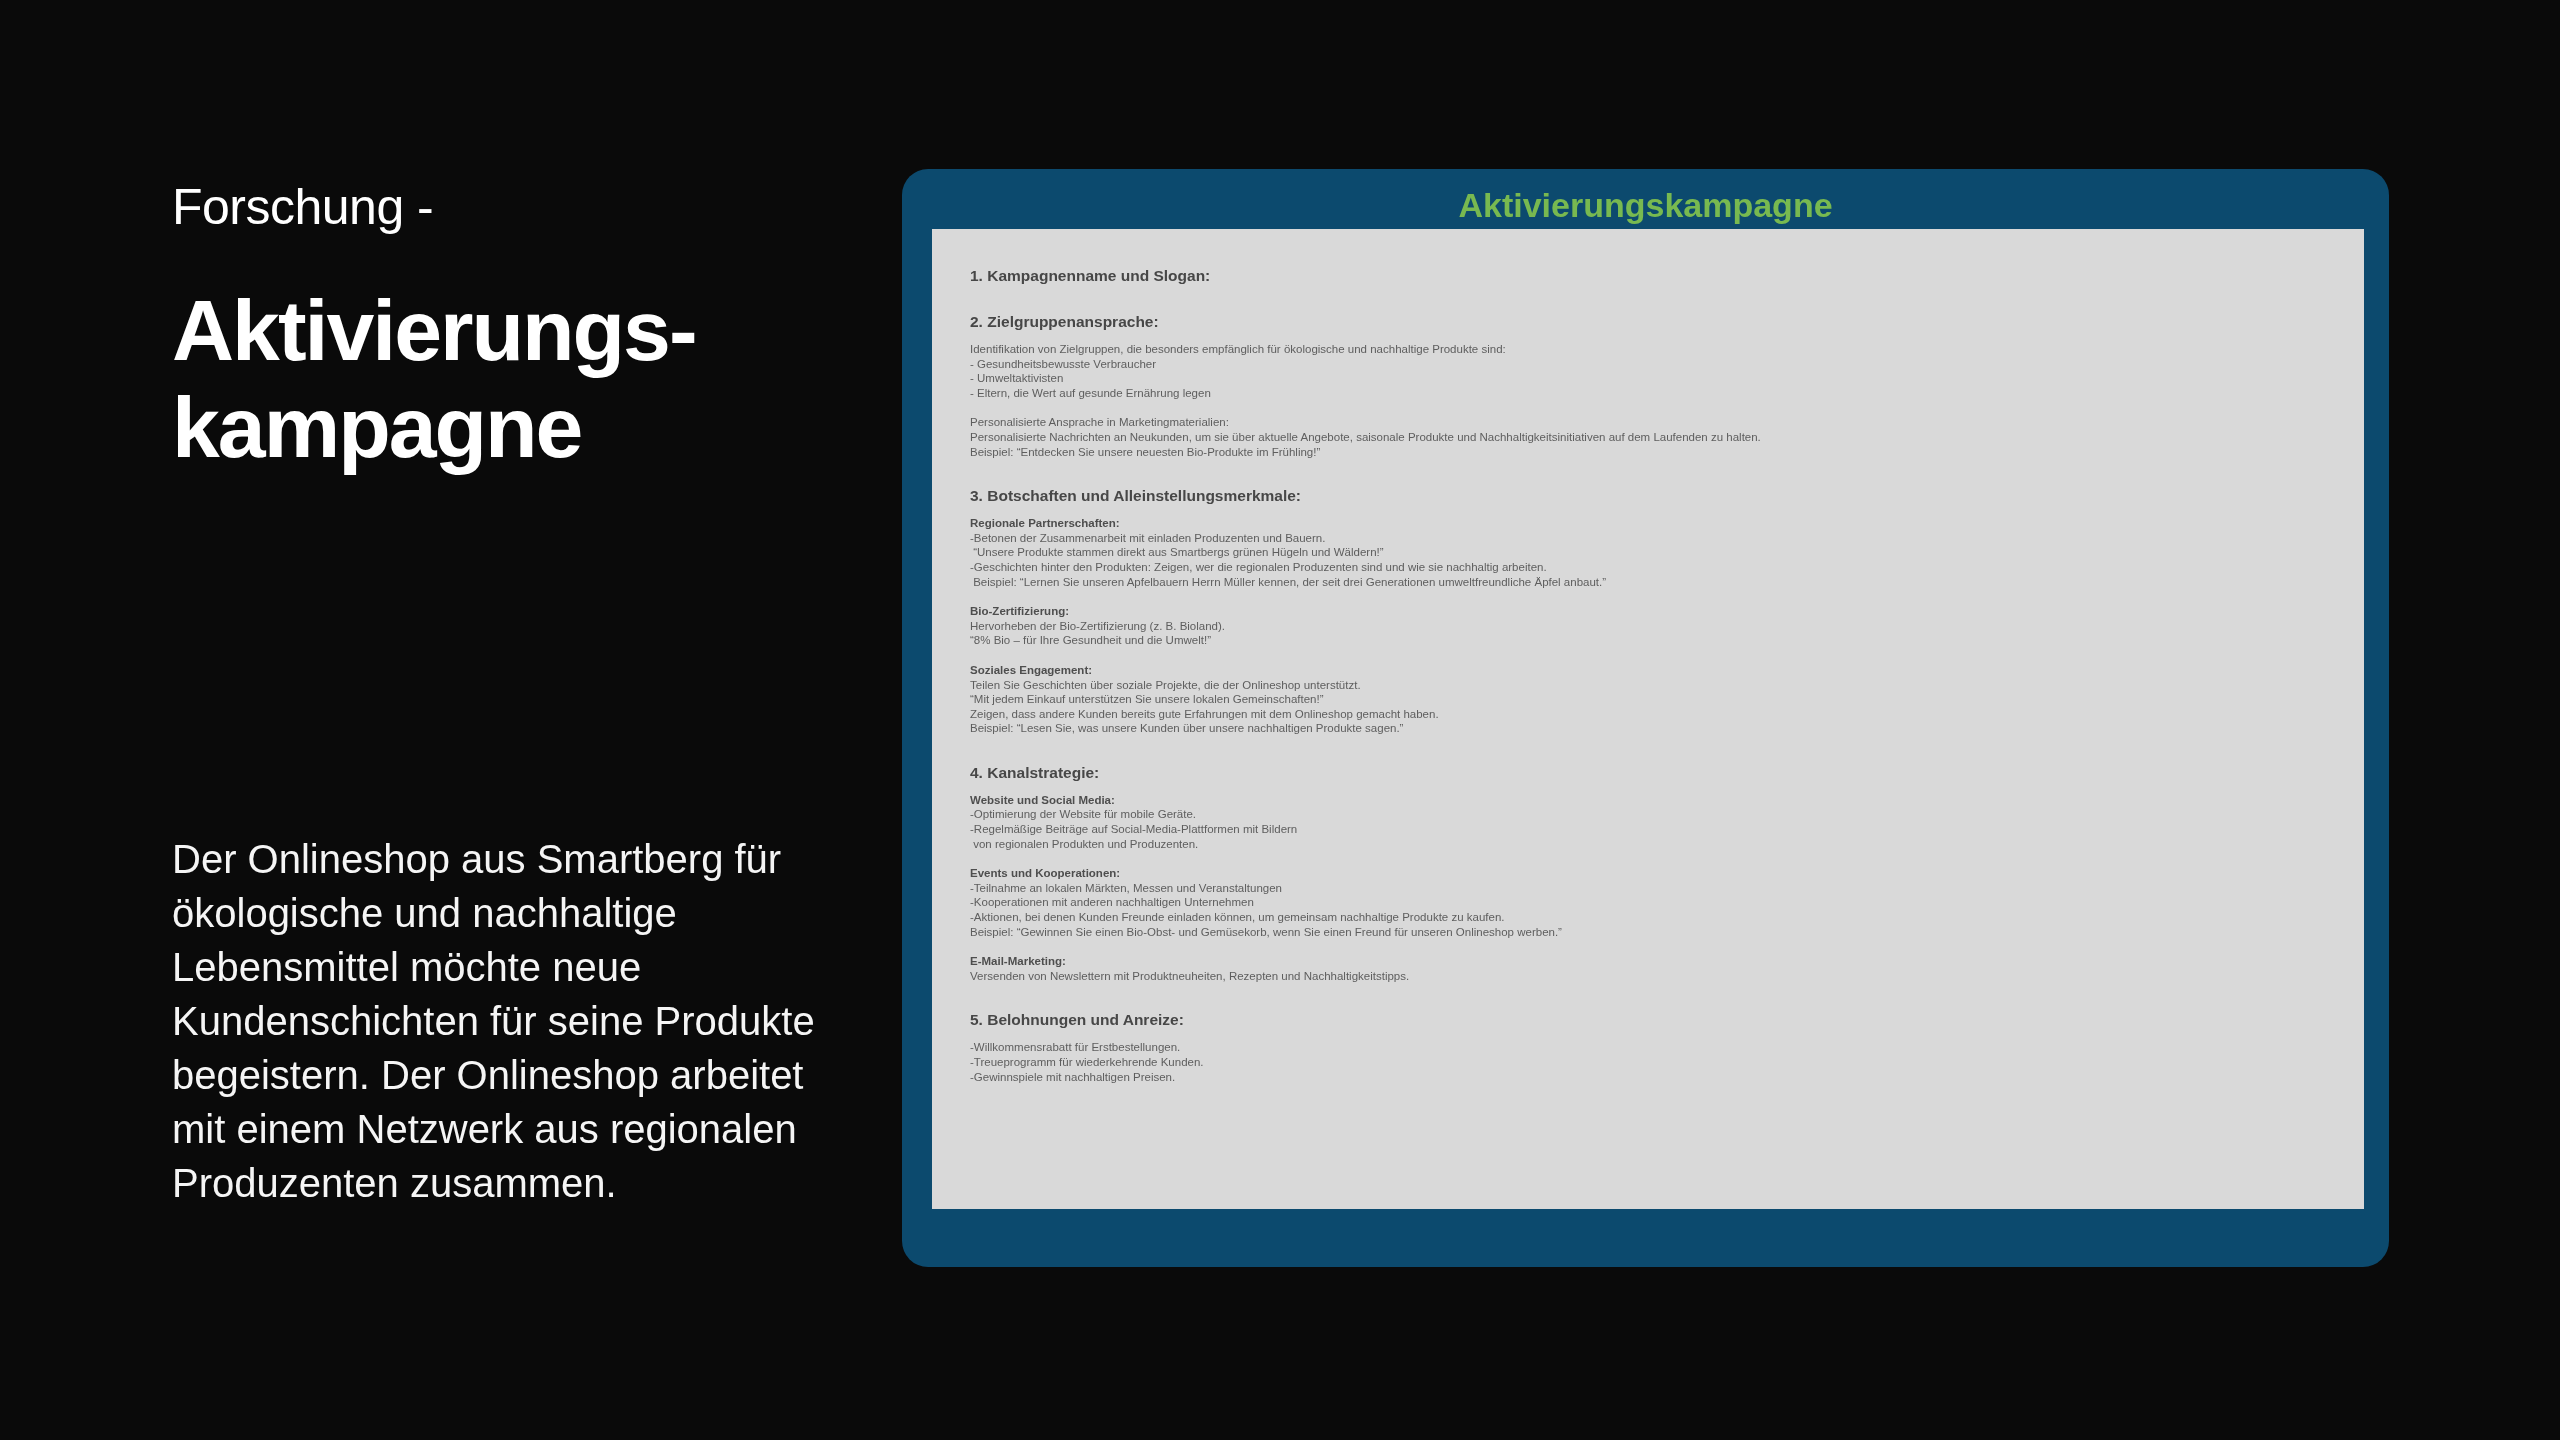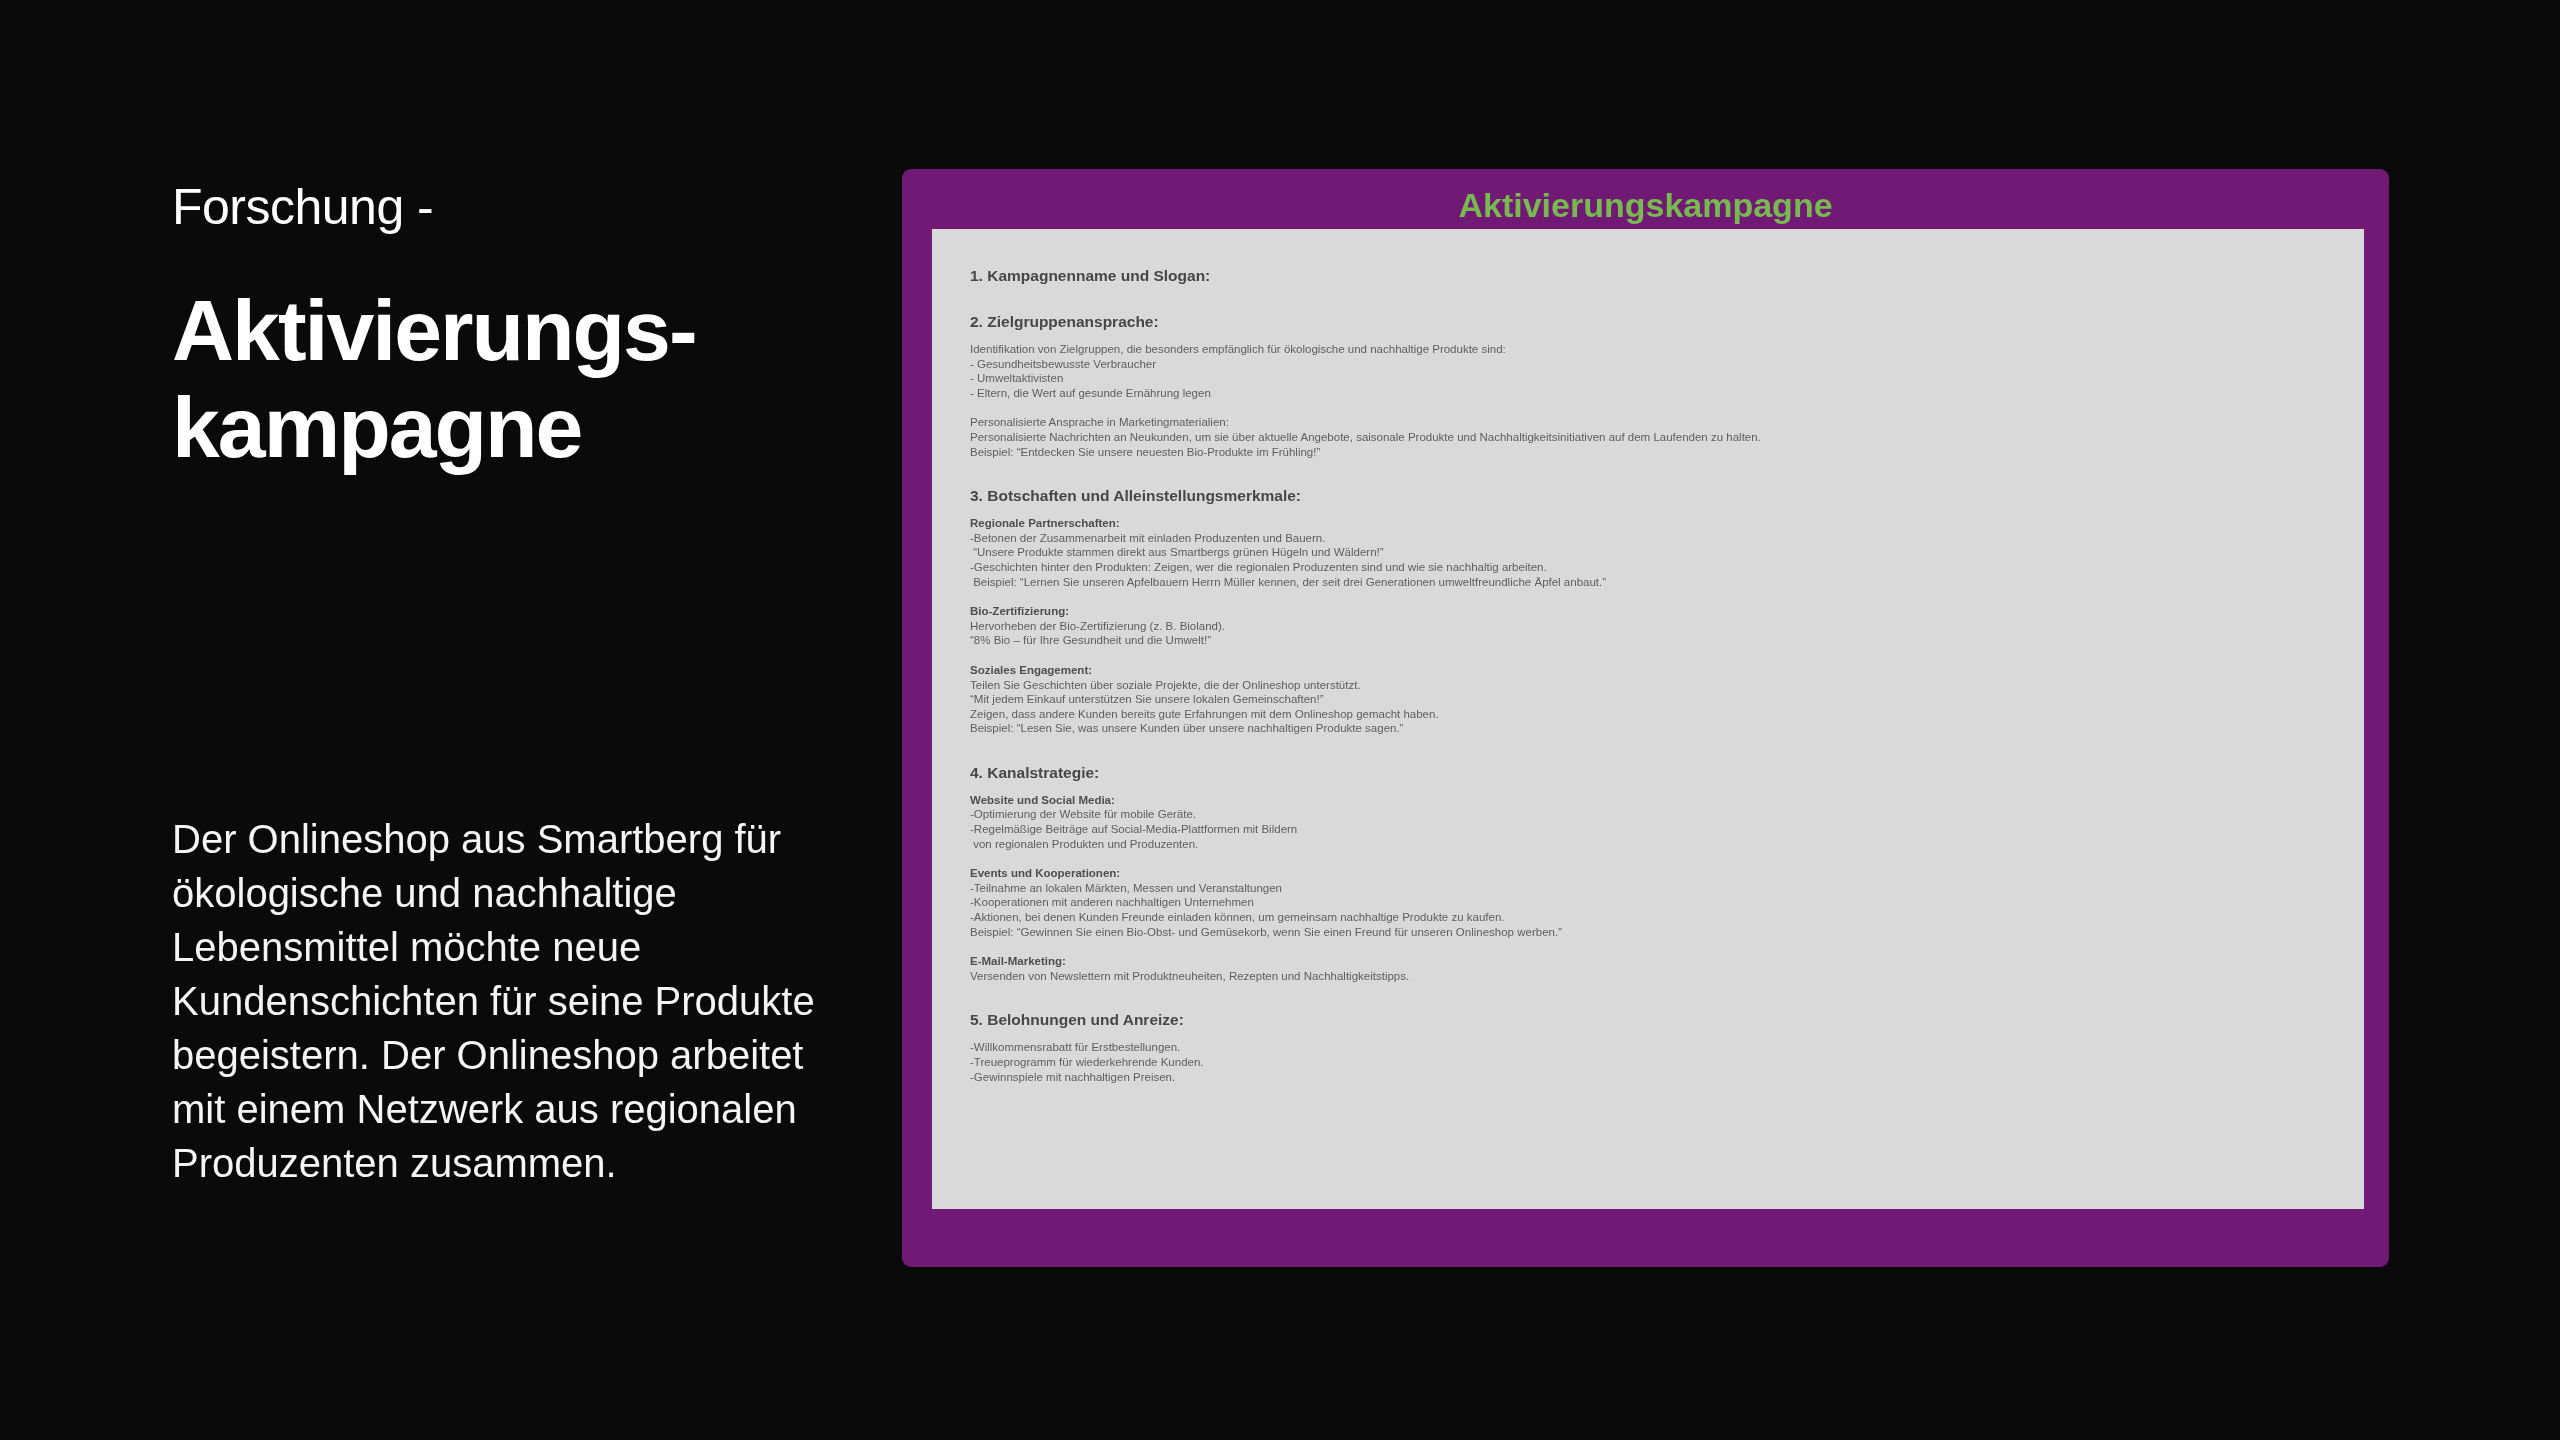--- a/index.html
+++ b/index.html
@@ -33,36 +33,36 @@
   .big-title {
     margin: 42px 0 0 0;
     font-weight: bold;
     font-size: 86px;
     line-height: 97px;
     letter-spacing: -2px;
   }
   .intro {
     position: absolute;
     left: 172px;
-    top: 812px;
+    top: 832px;
     width: 665px;
     margin: 0;
     font-size: 40px;
     line-height: 54px;
     color: #F5F5F5;
   }
   
   .card {
     position: absolute;
     left: 902px;
     top: 169px;
     width: 1487px;
     height: 1098px;
-    background: #701a75;
-    border-radius: 9px;
+    background: #0c4a6e;
+    border-radius: 26px;
   }
   .card-title {
     margin-top: 15px;
     text-align: center;
     font-size: 34px;
     line-height: 42px;
     font-weight: bold;
     color: #78B950;
   }
   .doc {

